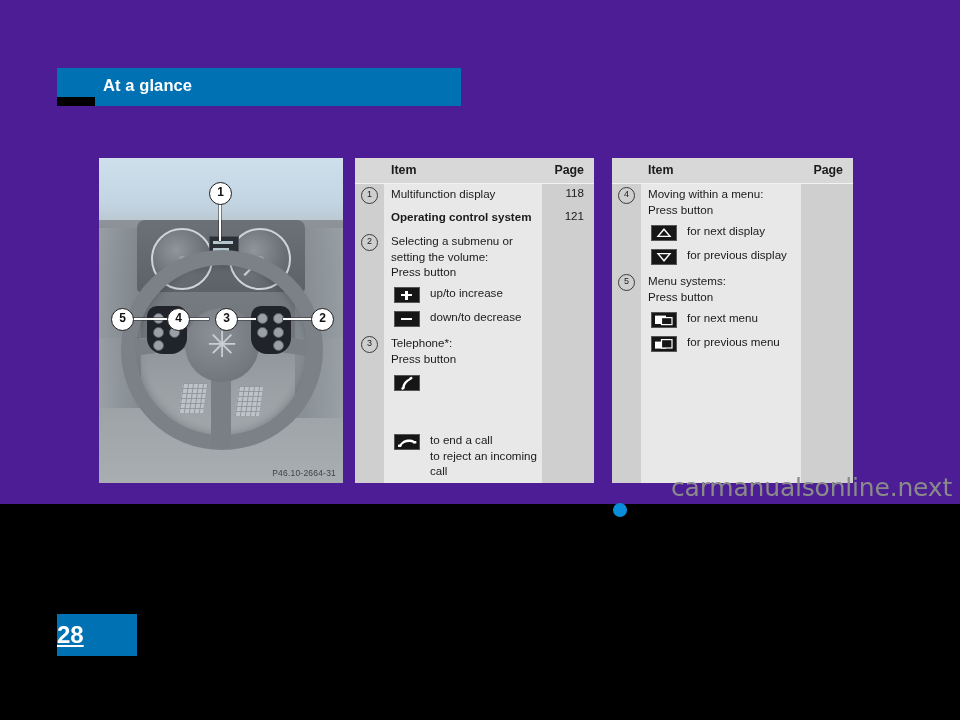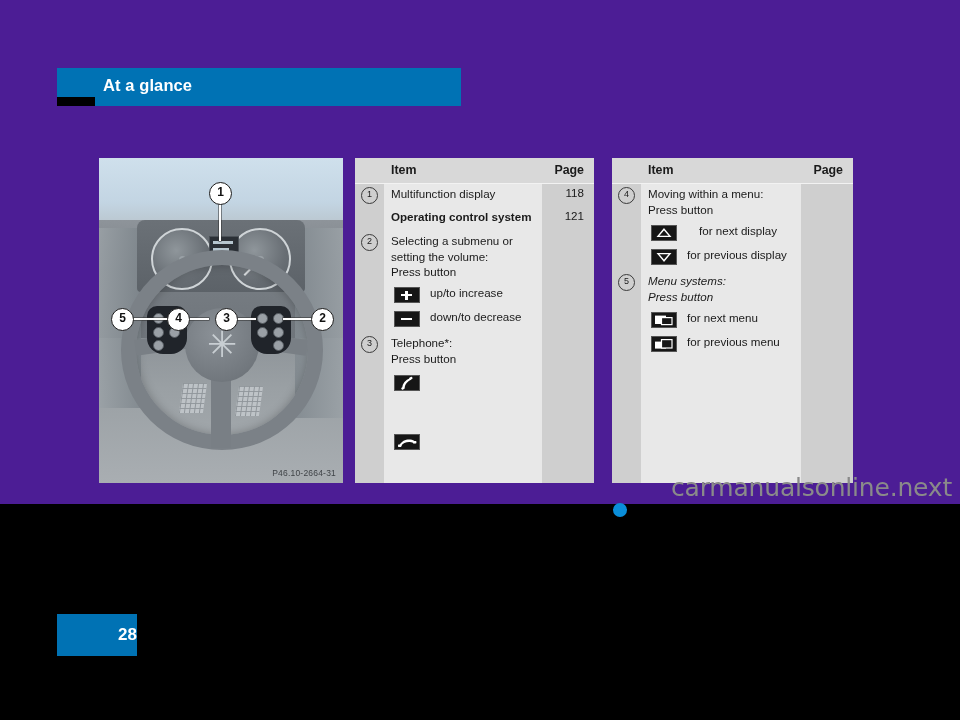--- a/index.html
+++ b/index.html
@@ -335,24 +335,25 @@
     background: #0a8ed9;
   }
 
   
   .pagenum {
     position: absolute;
     left: 57px; top: 614px;
     width: 80px; height: 42px;
     background: #0072b4;
     color: #ffffff;
-    font-size: 17px;
+    font-size: 24px;
     font-weight: bold;
     line-height: 42px;
-    text-align: right;
+    text-align: left;
+    text-decoration: underline;
   }
 
   
   .watermark {
     position: absolute;
     right: 8px; bottom: 2px;
     color: #8a8a8a;
     font-size: 25px;
     letter-spacing: -0.2px;
     font-family: "DejaVu Sans", sans-serif;
@@ -473,20 +474,23 @@
         </svg>
       </div>
 
       <div class="ic g-phone" style="left:39px;top:251px;">
         <svg width="24" height="14" viewBox="0 0 24 14">
           <path d="M4.5 10.2 C6.6 5.9 11 4.2 15.4 4.6 C17.6 4.8 19 5.6 19.8 6.6 L19.2 8.4 C18.2 7.5 16.6 7.0 14.8 6.9 C11.2 6.7 7.6 8.2 6.2 11.0 Z" fill="#ffffff"></path>
           <rect x="3.0" y="9.6" width="3.4" height="2.3" rx="0.6" fill="#ffffff"></rect>
           <rect x="18.0" y="6.1" width="3.4" height="2.3" rx="0.6" fill="#ffffff"></rect>
         </svg>
       </div>
+      <div class="ic-lbl" style="top:249px;">to end a call
+to reject an incoming
+call</div>
     </div>
   </div>
 
   <div class="tbl right">
     <div class="col-num"></div>
     <div class="col-page"></div>
 
     <div class="hdr-row"></div>
     <div class="hdr-item">Item</div>
     <div class="hdr-page">Page</div>
@@ -495,31 +499,31 @@
 
       <div class="num-circle" style="top:4px;">4</div>
       <div class="txt" style="top:3px;">Moving within a menu:
 Press button</div>
 
       <div class="ic g-arrow" style="left:39px;top:42px;">
         <svg width="24" height="14" viewBox="0 0 24 14">
           <path d="M12 3.2 L18 10.4 L6 10.4 Z" fill="none" stroke="#ffffff" stroke-width="1.4"></path>
         </svg>
       </div>
-      <div class="ic-lbl" style="top:40px;margin-left:12px;">for next display</div>
+      <div class="ic-lbl" style="top:40px;">for next display</div>
 
       <div class="ic g-arrow" style="left:39px;top:66px;">
         <svg width="24" height="14" viewBox="0 0 24 14">
           <path d="M12 10.8 L6 3.6 L18 3.6 Z" fill="none" stroke="#ffffff" stroke-width="1.4"></path>
         </svg>
       </div>
       <div class="ic-lbl" style="top:64px;">for previous display</div>
 
       <div class="num-circle" style="top:91px;">5</div>
-      <div class="txt" style="top:90px;font-style:italic;">Menu systems:
+      <div class="txt" style="top:90px;">Menu systems:
 Press button</div>
 
       <div class="ic g-menu" style="left:39px;top:129px;">
         <svg width="24" height="14" viewBox="0 0 24 14">
           <rect x="3" y="2.6" width="11" height="8.4" fill="#ffffff"></rect>
           <rect x="9.5" y="4.6" width="10.5" height="7" fill="#161616" stroke="#ffffff" stroke-width="1.2"></rect>
         </svg>
       </div>
       <div class="ic-lbl" style="top:127px;">for next menu</div>
 

